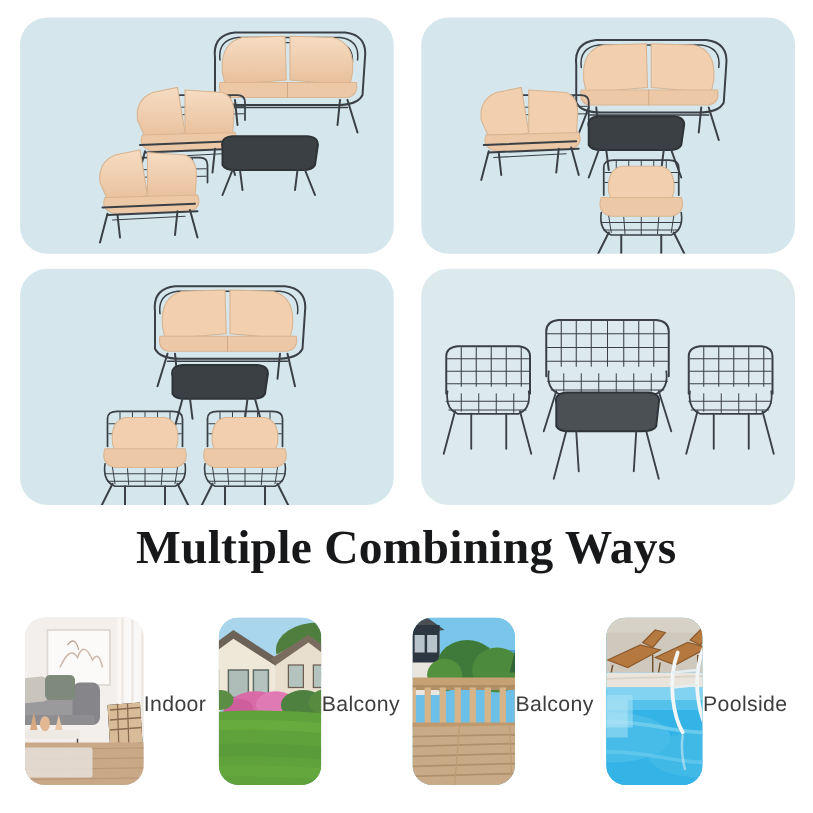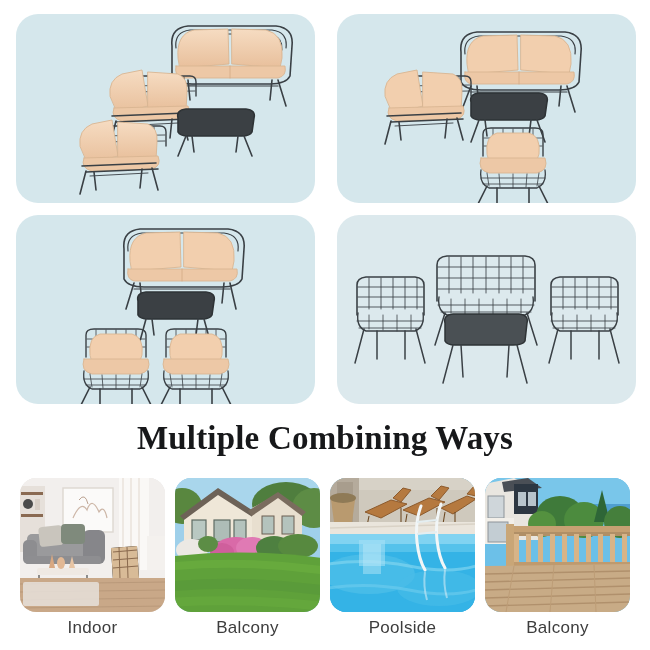--- a/index.html
+++ b/index.html
@@ -32,37 +32,37 @@
 
   
   .headline{
     position:absolute;
     left:0;right:0;
     top:414px;
     height:48px;
     display:flex;align-items:center;justify-content:center;
     font-family:"Liberation Serif", serif;
     font-weight:bold;
-    font-size:33px;
+    font-size:38px;
     letter-spacing:.2px;
     color:#17181a;
     white-space:nowrap;
   }
 
   
   .thumb-row{
     position:absolute;
     left:20px;top:478px;
     width:610px;height:165px;
     display:grid;
     grid-template-columns:repeat(4,1fr);
     column-gap:10px;
   }
   .thumb-cell{
-    display:flex;flex-direction:column;align-items:center;
+    display:flex;flex-direction:row;align-items:center;
   }
   .thumb-card{
     width:100%;height:134px;
     border-radius:16px;
     overflow:hidden;
     position:relative;
     background:#e9e9e9;
   }
   .thumb-label{
     margin-top:6px;
@@ -360,76 +360,20 @@
           <ellipse cx="124" cy="68" rx="20" ry="12" fill="#57893f"></ellipse>
           <ellipse cx="34" cy="66" rx="10" ry="8" fill="#5c8d45"></ellipse>
 
           <path d="M0,78 Q74,70 147,80 L147,134 L0,134 Z" fill="#5fa13a"></path>
           <path d="M0,88 Q74,82 147,92" stroke="#6cb040" stroke-width="8" fill="none" opacity=".6"></path>
           <path d="M0,108 Q74,102 147,112" stroke="#55963a" stroke-width="10" fill="none" opacity=".5"></path>
           <path d="M0,124 Q74,120 147,128" stroke="#69ad3e" stroke-width="9" fill="none" opacity=".5"></path>
         </svg>
       </div>
       <div class="thumb-label">Balcony</div>
-    </div>
-
-    <div class="thumb-cell">
-      <div class="thumb-card">
-        <svg class="thumb-svg" viewBox="0 0 147 134" preserveAspectRatio="xMidYMid slice">
-          <rect width="147" height="134" fill="#2ea8e0"></rect>
-
-          <rect x="0" y="0" width="147" height="44" fill="#cfc9bd"></rect>
-          <rect x="0" y="0" width="30" height="44" fill="#b5ab9c"></rect>
-          <rect x="8" y="4" width="16" height="40" fill="#a89d8d"></rect>
-          <rect x="30" y="0" width="117" height="12" fill="#d7d2c7"></rect>
-
-          <path d="M2,22 L26,22 L23,44 L5,44 Z" fill="#b99a6f"></path>
-          <ellipse cx="14" cy="20" rx="13" ry="5" fill="#8f7a56"></ellipse>
-
-          <g fill="#b5793f" stroke="#8c5a2c" stroke-width="1">
-            <path d="M36,34 L62,22 L78,26 L52,40 Z"></path>
-            <path d="M64,20 L74,10 L82,12 L72,24 Z"></path>
-            <path d="M74,32 L100,20 L116,24 L90,38 Z"></path>
-            <path d="M102,18 L112,8 L120,10 L110,22 Z"></path>
-            <path d="M112,30 L138,18 L147,21 L124,36 Z"></path>
-            <path d="M138,16 L146,7 L147,18 Z"></path>
-          </g>
-          <g stroke="#6d4a24" stroke-width="1.1" fill="none">
-            <path d="M40,38 L38,48 M72,30 L72,44 M78,36 L76,48 M108,30 L108,42 M116,34 L114,46 M126,34 L126,44"></path>
-          </g>
-
-          <rect x="0" y="44" width="147" height="14" fill="#eae5dc"></rect>
-          <path d="M0,50 L147,46" stroke="#d9d2c6" stroke-width="1.4"></path>
-
-          <rect x="0" y="56" width="147" height="78" fill="#34b3e6"></rect>
-          <rect x="0" y="56" width="147" height="10" fill="#8fd8f2" opacity=".85"></rect>
-          <rect x="0" y="66" width="147" height="8" fill="#5ec6ec" opacity=".8"></rect>
-          <ellipse cx="40" cy="96" rx="46" ry="20" fill="#55c2ea" opacity=".6"></ellipse>
-          <ellipse cx="110" cy="110" rx="42" ry="18" fill="#49bce8" opacity=".6"></ellipse>
-          <path d="M0,86 Q40,80 80,88 Q120,96 147,88" stroke="#7fd4f0" stroke-width="3" fill="none" opacity=".7"></path>
-          <path d="M0,110 Q40,104 80,112 Q120,120 147,112" stroke="#6fcdee" stroke-width="3" fill="none" opacity=".6"></path>
-
-          <rect x="30" y="62" width="26" height="26" fill="#a9e2f5" opacity=".55"></rect>
-          <rect x="34" y="66" width="18" height="30" fill="#bde9f8" opacity=".45"></rect>
-
-          <g stroke="#f2f6f7" stroke-width="3" fill="none" stroke-linecap="round">
-            <path d="M92,28 Q86,44 88,64 Q90,82 96,92"></path>
-            <path d="M112,26 Q106,42 108,62 Q110,80 116,90"></path>
-          </g>
-          <g stroke="#e4eef1" stroke-width="2.2" fill="none">
-            <path d="M88,44 L108,42 M88,56 L108,54"></path>
-          </g>
-
-          <g stroke="#cfeaf6" stroke-width="2" fill="none" opacity=".6">
-            <path d="M96,94 Q94,108 98,122"></path>
-            <path d="M116,92 Q114,106 118,120"></path>
-          </g>
-        </svg>
-      </div>
-      <div class="thumb-label">Poolside</div>
     </div>
 
     <div class="thumb-cell">
       <div class="thumb-card">
         <svg class="thumb-svg" viewBox="0 0 147 134" preserveAspectRatio="xMidYMid slice">
           <rect width="147" height="134" fill="#6cc0e8"></rect>
           <rect x="0" y="0" width="147" height="30" fill="#79c6ea"></rect>
 
           <rect x="86" y="26" width="61" height="8" fill="#4f9fd0"></rect>
 
@@ -476,14 +420,70 @@
           <g stroke="#bd9d77" stroke-width="1">
             <path d="M30,88 L22,134"></path>
               <path d="M70,87 L66,134"></path>
               <path d="M110,87 L112,134"></path>
           </g>
         </svg>
       </div>
       <div class="thumb-label">Balcony</div>
     </div>
 
+    <div class="thumb-cell">
+      <div class="thumb-card">
+        <svg class="thumb-svg" viewBox="0 0 147 134" preserveAspectRatio="xMidYMid slice">
+          <rect width="147" height="134" fill="#2ea8e0"></rect>
+
+          <rect x="0" y="0" width="147" height="44" fill="#cfc9bd"></rect>
+          <rect x="0" y="0" width="30" height="44" fill="#b5ab9c"></rect>
+          <rect x="8" y="4" width="16" height="40" fill="#a89d8d"></rect>
+          <rect x="30" y="0" width="117" height="12" fill="#d7d2c7"></rect>
+
+          <path d="M2,22 L26,22 L23,44 L5,44 Z" fill="#b99a6f"></path>
+          <ellipse cx="14" cy="20" rx="13" ry="5" fill="#8f7a56"></ellipse>
+
+          <g fill="#b5793f" stroke="#8c5a2c" stroke-width="1">
+            <path d="M36,34 L62,22 L78,26 L52,40 Z"></path>
+            <path d="M64,20 L74,10 L82,12 L72,24 Z"></path>
+            <path d="M74,32 L100,20 L116,24 L90,38 Z"></path>
+            <path d="M102,18 L112,8 L120,10 L110,22 Z"></path>
+            <path d="M112,30 L138,18 L147,21 L124,36 Z"></path>
+            <path d="M138,16 L146,7 L147,18 Z"></path>
+          </g>
+          <g stroke="#6d4a24" stroke-width="1.1" fill="none">
+            <path d="M40,38 L38,48 M72,30 L72,44 M78,36 L76,48 M108,30 L108,42 M116,34 L114,46 M126,34 L126,44"></path>
+          </g>
+
+          <rect x="0" y="44" width="147" height="14" fill="#eae5dc"></rect>
+          <path d="M0,50 L147,46" stroke="#d9d2c6" stroke-width="1.4"></path>
+
+          <rect x="0" y="56" width="147" height="78" fill="#34b3e6"></rect>
+          <rect x="0" y="56" width="147" height="10" fill="#8fd8f2" opacity=".85"></rect>
+          <rect x="0" y="66" width="147" height="8" fill="#5ec6ec" opacity=".8"></rect>
+          <ellipse cx="40" cy="96" rx="46" ry="20" fill="#55c2ea" opacity=".6"></ellipse>
+          <ellipse cx="110" cy="110" rx="42" ry="18" fill="#49bce8" opacity=".6"></ellipse>
+          <path d="M0,86 Q40,80 80,88 Q120,96 147,88" stroke="#7fd4f0" stroke-width="3" fill="none" opacity=".7"></path>
+          <path d="M0,110 Q40,104 80,112 Q120,120 147,112" stroke="#6fcdee" stroke-width="3" fill="none" opacity=".6"></path>
+
+          <rect x="30" y="62" width="26" height="26" fill="#a9e2f5" opacity=".55"></rect>
+          <rect x="34" y="66" width="18" height="30" fill="#bde9f8" opacity=".45"></rect>
+
+          <g stroke="#f2f6f7" stroke-width="3" fill="none" stroke-linecap="round">
+            <path d="M92,28 Q86,44 88,64 Q90,82 96,92"></path>
+            <path d="M112,26 Q106,42 108,62 Q110,80 116,90"></path>
+          </g>
+          <g stroke="#e4eef1" stroke-width="2.2" fill="none">
+            <path d="M88,44 L108,42 M88,56 L108,54"></path>
+          </g>
+
+          <g stroke="#cfeaf6" stroke-width="2" fill="none" opacity=".6">
+            <path d="M96,94 Q94,108 98,122"></path>
+            <path d="M116,92 Q114,106 118,120"></path>
+          </g>
+        </svg>
+      </div>
+      <div class="thumb-label">Poolside</div>
+    </div>
+
   </div>
 </div>
 
 </body></html>

